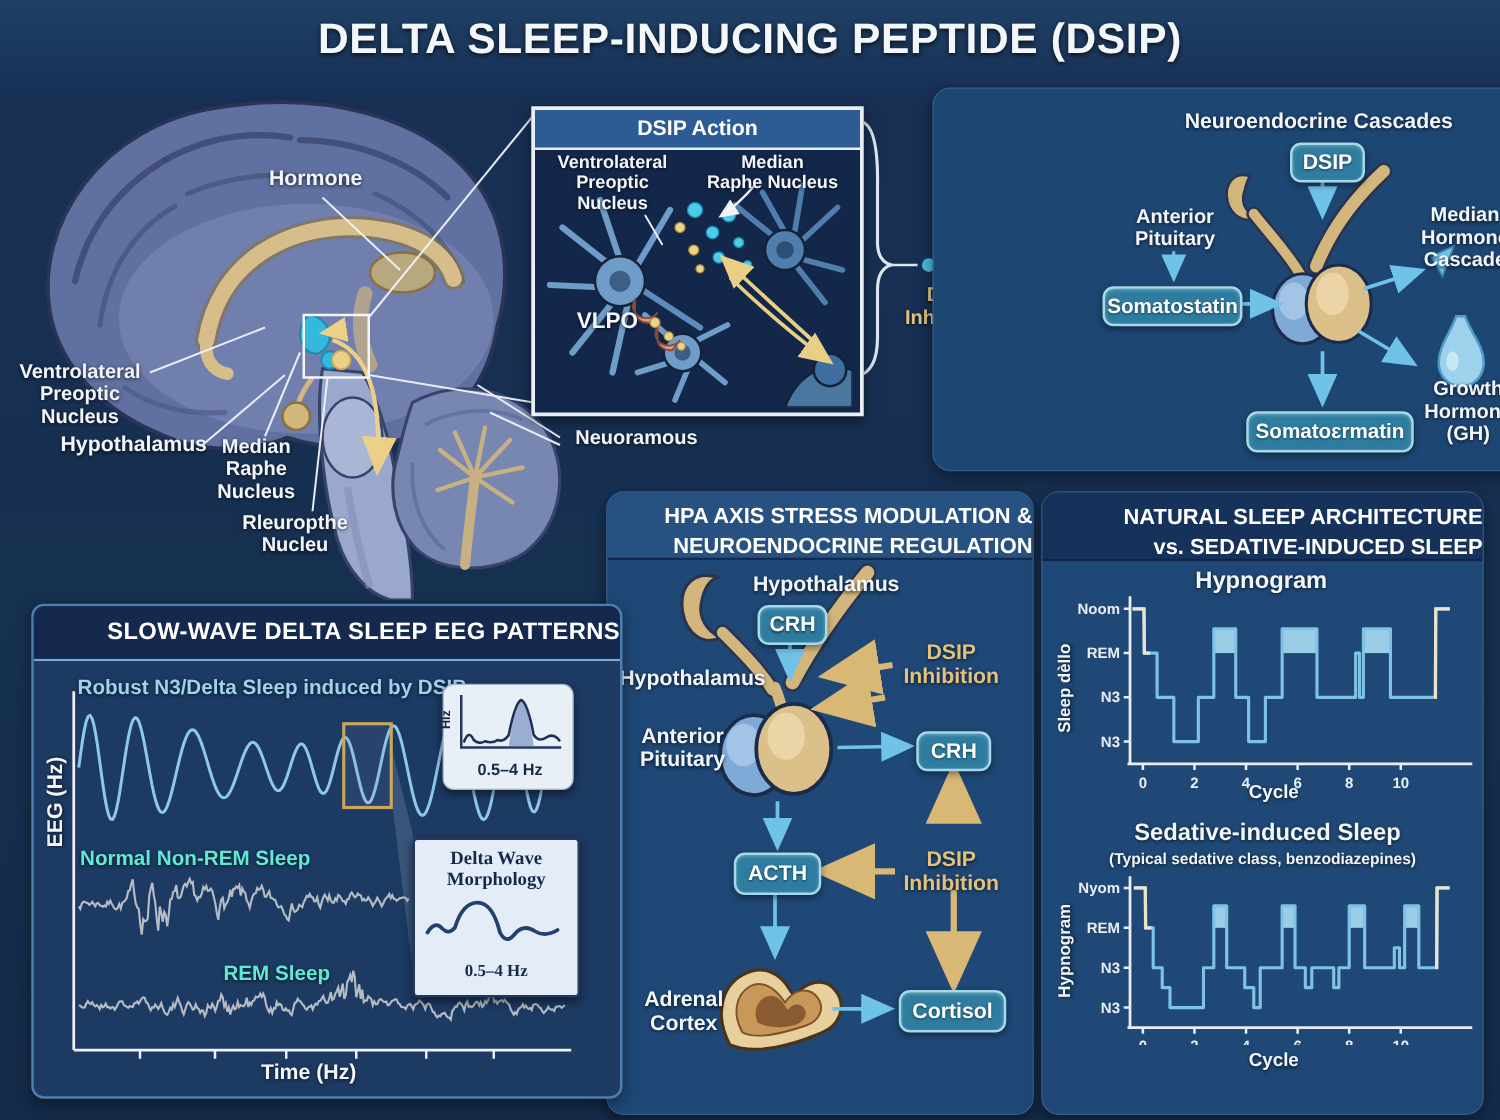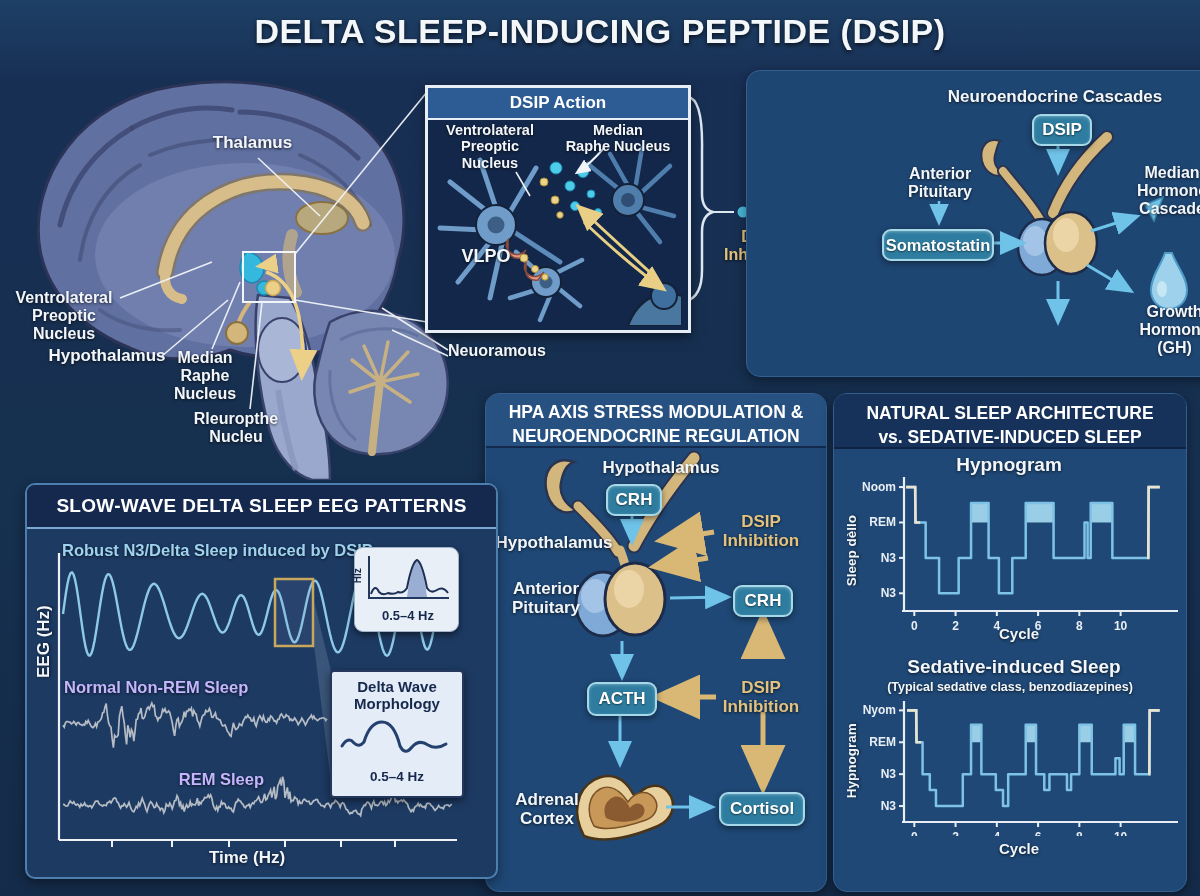--- a/index.html
+++ b/index.html
@@ -3,43 +3,43 @@
 <meta charset="utf-8">
 <style>
   html,body{margin:0;padding:0;width:1200px;height:896px;overflow:hidden;background:#16304f;
     font-family:"Liberation Sans",sans-serif;}
   #stage{position:relative;width:1200px;height:896px;
     background:linear-gradient(180deg,#1e4066 0%,#182f54 9%,#16304f 55%,#142b49 100%);}
   .abs{position:absolute;}
   .lbl{position:absolute;color:#f2f6fa;font-weight:bold;text-align:center;white-space:pre-line;
     line-height:1.13;text-shadow:0 1px 3px rgba(0,0,0,.7);}
   .tan{color:#e3c27f;}
-  .graytxt{color:#c4b5fd;}
+  .graytxt{color:#5eead4;}
   .bluetxt{color:#9fd2ee;}
   .rot{transform:rotate(-90deg);transform-origin:center;}
   .panel{position:absolute;border-radius:14px;background:#1f4876;border:1.5px solid #33608f;
     box-shadow:0 4px 12px rgba(0,0,0,.4);}
   .tealbox{position:absolute;background:#2e7da0;border:2px solid #a5d8e8;border-radius:9px;color:#fff;
     font-weight:bold;display:flex;align-items:center;justify-content:center;
     text-shadow:0 1px 2px rgba(0,0,0,.55);box-shadow:0 2px 6px rgba(0,0,0,.45),inset 0 1px 3px rgba(255,255,255,.3);}
   .main-title{position:absolute;left:0;right:0;top:12px;text-align:center;color:#f4f7fa;
     font-size:34px;font-weight:bold;letter-spacing:.5px;text-shadow:0 2px 4px rgba(0,0,0,.7);}
   .inset-frame{position:absolute;left:425px;top:85px;width:260px;height:242px;background:#13274a;
     border:3px solid #e8eef5;box-shadow:0 4px 10px rgba(0,0,0,.5);}
   .inset-header{height:30px;background:#2d5c94;border-bottom:2px solid #e8eef5;color:#fff;
     font-weight:bold;font-size:17px;text-align:center;line-height:30px;}
   .panel-header{position:absolute;left:0;top:0;right:0;border-radius:12px 12px 0 0;color:#fff;
-    font-weight:bold;text-align:center;white-space:pre-line;}
+    font-weight:bold;text-align:right;white-space:pre-line;}
   .eeg-panel{position:absolute;left:25px;top:483px;width:445px;height:392px;background:#1d3a63;
     border:2px solid #4d7fae;border-radius:10px;box-shadow:0 4px 12px rgba(0,0,0,.4);padding-left:24px;}
   svg{display:block;}
   .mini-inset1{position:absolute;left:327px;top:62px;width:103px;height:83px;background:#e9eff7;
     border:1.5px solid #9fb3cc;border-radius:9px;box-shadow:0 3px 7px rgba(0,0,0,.5);}
   .mini-inset2{position:absolute;left:303px;top:185px;width:130px;height:124px;background:#e3ecf7;
-    border:2.5px solid #24375c;border-radius:4px;box-shadow:0 3px 8px rgba(0,0,0,.5);}
+    border:2.5px solid #24375c;border-radius:4px;box-shadow:0 3px 8px rgba(0,0,0,.5);font-family:Liberation Serif, serif;}
   .darktxt{color:#16294d;}
 </style>
 </head>
 <body>
 
 <div id="stage">
 
   <div class="main-title">DELTA SLEEP-INDUCING PEPTIDE (DSIP)</div>
 
   <svg class="abs" style="left:0;top:60px;" width="470" height="420" viewBox="0 0 470 420">
@@ -89,31 +89,31 @@
         <marker id="mkYel" markerWidth="9" markerHeight="8" refX="7" refY="4" orient="auto">
           <path d="M0,0 L9,4 L0,8 Z" fill="#ecd088"></path>
         </marker>
       </defs>
       <path d="M266,212 C296,222 305,262 302,314" fill="none" stroke="#ecd088" stroke-width="3.5" marker-end="url(#mkYel)"></path>
       <circle cx="273" cy="228" r="7.5" fill="#ecd088" stroke="#c9a84e" stroke-width="1.5"></circle>
       <path d="M274,204 L260,206" fill="none" stroke="#ecd088" stroke-width="2.5" marker-end="url(#mkYel)"></path>
     </g>
   </svg>
 
-  <div class="lbl" style="left:185px;top:133px;width:135px;font-size:17px;">Thalamus</div>
+  <div class="lbl" style="left:185px;top:133px;width:135px;font-size:17px;">Hormone</div>
   <div class="lbl" style="left:5px;top:289px;width:118px;font-size:16px;">Ventrolateral
 Preoptic
 Nucleus</div>
   <div class="lbl" style="left:42px;top:346px;width:130px;font-size:17px;">Hypothalamus</div>
   <div class="lbl" style="left:163px;top:349px;width:84px;font-size:16px;">Median
 Raphe
 Nucleus</div>
   <div class="lbl" style="left:190px;top:410px;width:92px;font-size:16px;">Rleuropthe
 Nucleu</div>
-  <div class="lbl" style="left:448px;top:342px;width:110px;font-size:16px;text-align:left;">Neuoramous</div>
+  <div class="lbl" style="left:448px;top:342px;width:110px;font-size:16px;text-align:right;">Neuoramous</div>
 
   <svg class="abs" style="left:0;top:0;pointer-events:none;" width="1200" height="896" viewBox="0 0 1200 896">
     <defs>
       <marker id="mkTanS" markerWidth="10" markerHeight="9" refX="8" refY="4.5" orient="auto">
         <path d="M0,0 L10,4.5 L0,9 Z" fill="#d9b876"></path>
       </marker>
     </defs>
     <g stroke="#f0f4f8" stroke-width="1.6" opacity=".95">
       <line x1="258" y1="158" x2="320" y2="216"></line>
       <line x1="120" y1="298" x2="212" y2="262"></line>
@@ -242,20 +242,21 @@
     <div class="tealbox" style="left:285px;top:43px;width:56px;height:28px;font-size:17px;">DSIP</div>
     <div class="lbl" style="left:140px;top:94px;width:106px;font-size:16px;">Anterior
 Pituitary</div>
     <div class="tealbox" style="left:135px;top:158px;width:108px;height:28px;font-size:16.5px;">Somatostatin</div>
     <div class="lbl" style="left:380px;top:93px;width:90px;font-size:16px;">Median
 Hormone
 Cascade</div>
     <div class="lbl" style="left:385px;top:232px;width:85px;font-size:16px;">Growth
 Hormone
 (GH)</div>
+    <div class="tealbox" style="left:250px;top:258px;width:130px;height:29px;font-size:16.5px;">Somatoɛrmatin</div>
   </div>
 
   <div class="panel" style="left:485px;top:393px;width:340px;height:497px;">
     <div class="panel-header" style="height:54px;background:#265180;border-bottom:2px solid #142a4d;
          font-size:17.5px;line-height:1.35;padding-top:7px;box-sizing:border-box;">HPA AXIS STRESS MODULATION &amp;
 NEUROENDOCRINE REGULATION</div>
     <svg class="abs" style="left:0;top:0;" width="340" height="497" viewBox="0 0 340 497">
       <defs>
         <marker id="mkB2" markerWidth="9" markerHeight="8" refX="7" refY="4" orient="auto">
           <path d="M0,0 L9,4 L0,8 Z" fill="#6fc2e8"></path>

